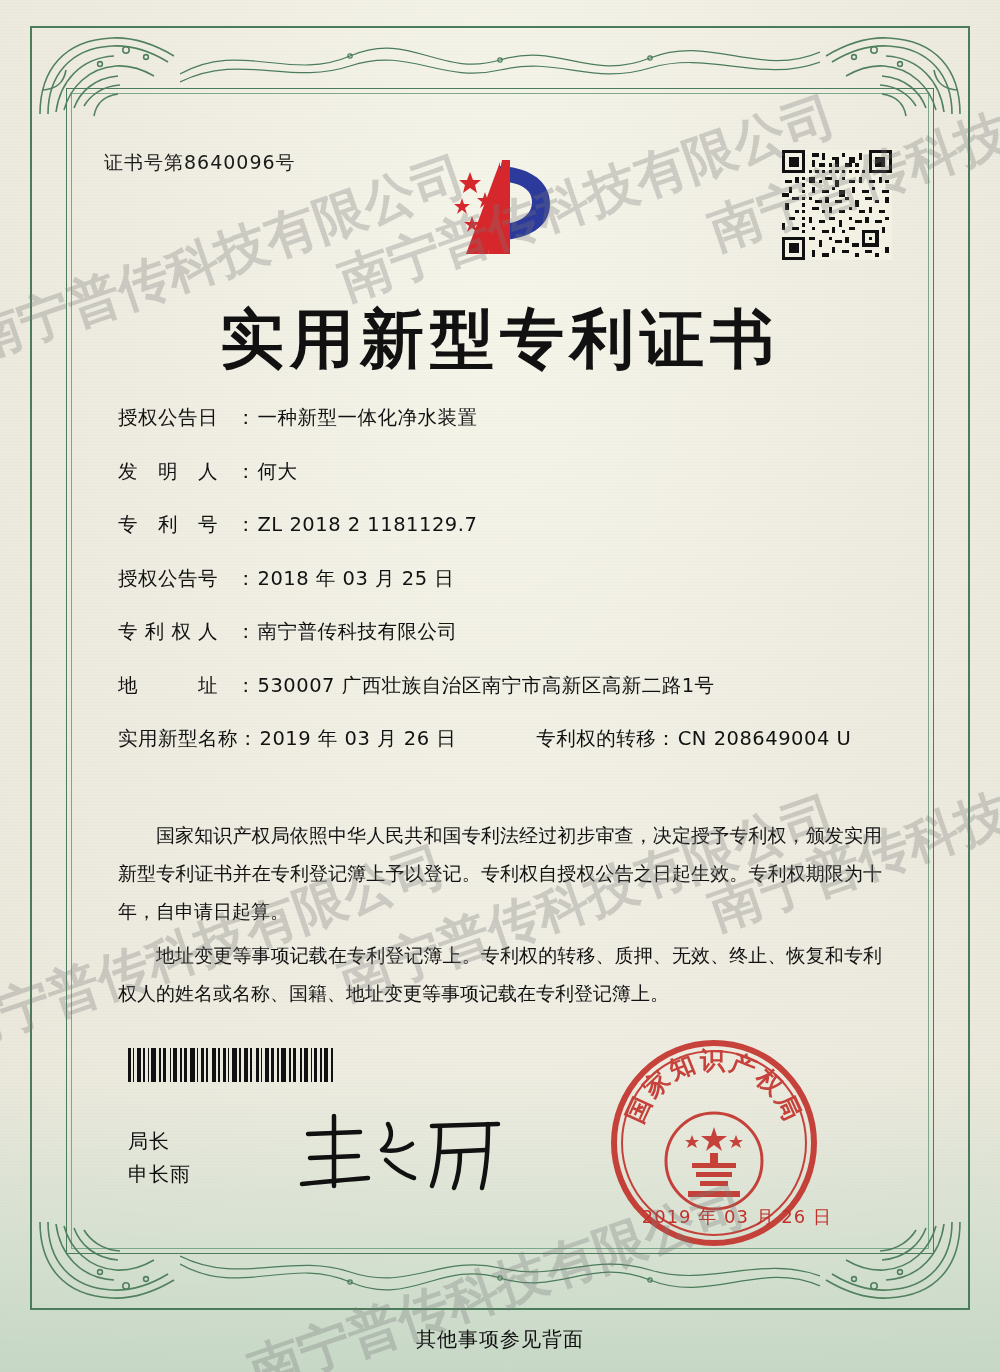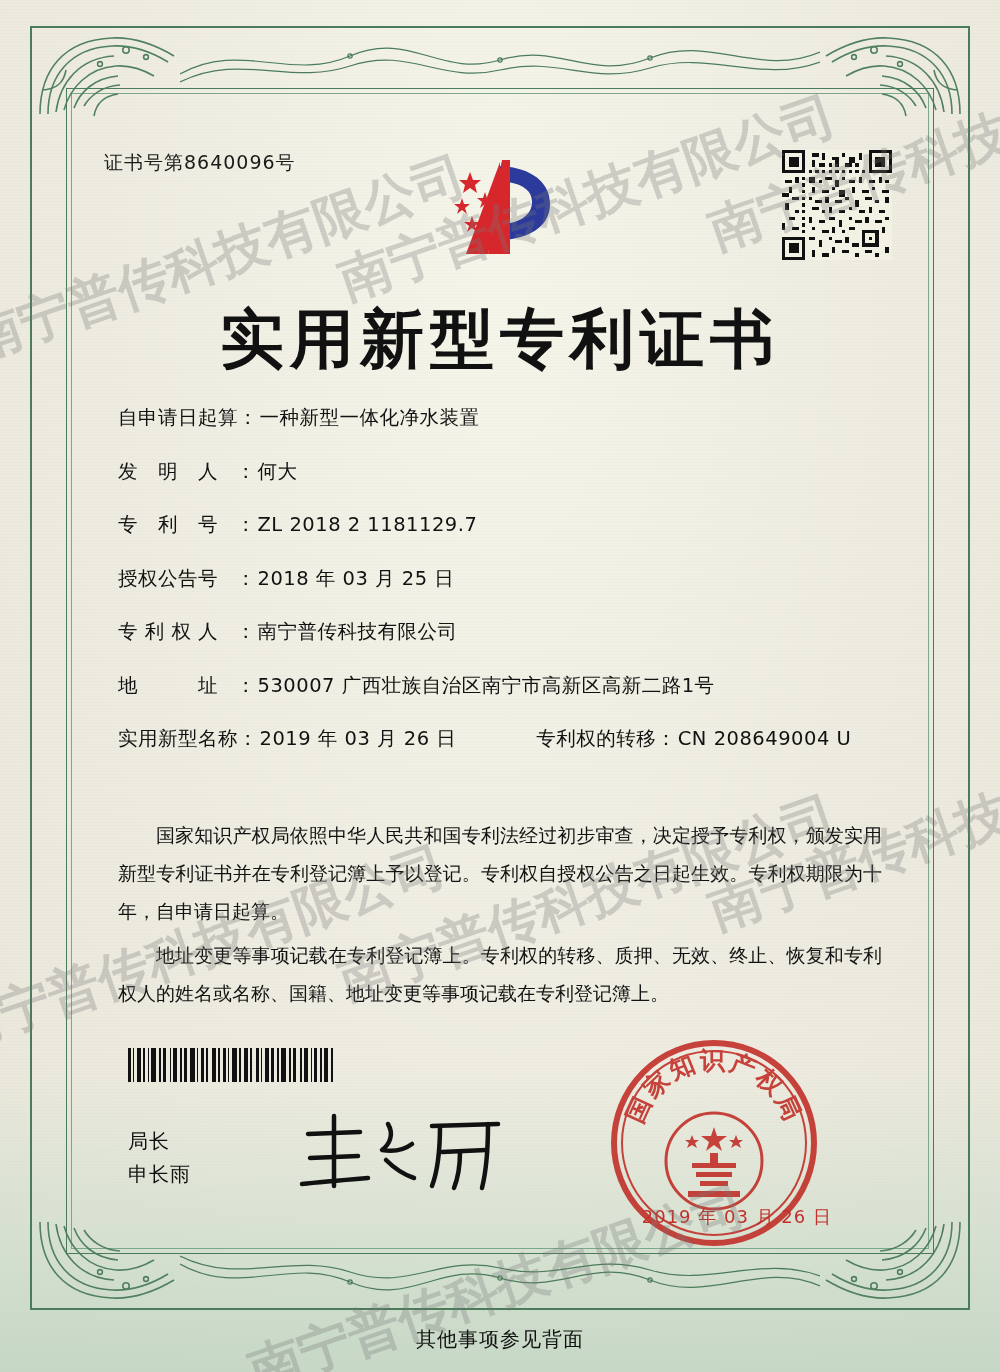--- a/index.html
+++ b/index.html
@@ -481,21 +481,21 @@
         <rect x="25" y="30" width="2" height="1"></rect>
       <rect x="28" y="31" width="1" height="1"></rect>
         <rect x="31" y="29" width="1" height="2"></rect>
     </g>
   </svg>
 
   <div class="doc-title">实用新型专利证书</div>
 
   <div class="fields">
     <div class="field-row">
-      <span class="field-label">自申请日起算</span>
+      <span class="field-label">授权公告日</span>
       <span class="field-colon">：</span>
       <span class="field-value">一种新型一体化净水装置</span>
     </div>
     <div class="field-row">
       <span class="field-label">发　明　人</span>
       <span class="field-colon">：</span>
       <span class="field-value">何大</span>
     </div>
     <div class="field-row">
       <span class="field-label">专　利　号</span>

